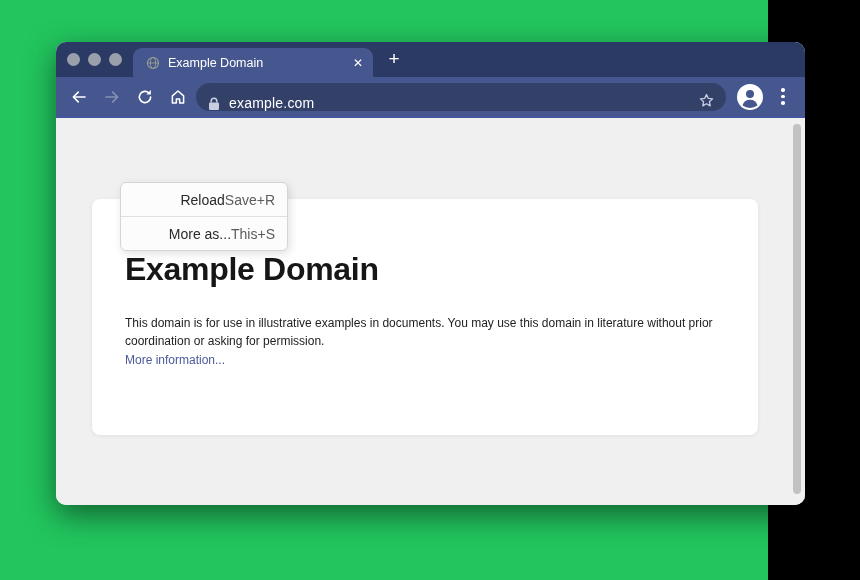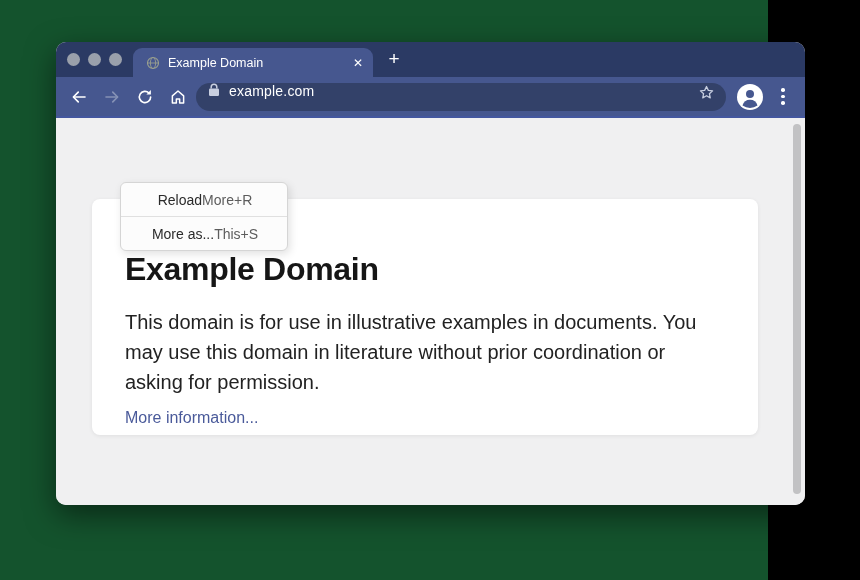--- a/index.html
+++ b/index.html
@@ -1,18 +1,18 @@
 <!DOCTYPE html>
 <html><head>
 <meta charset="utf-8">
 <style>
   * { margin:0; padding:0; box-sizing:border-box; }
   html,body { width:860px; height:580px; background:#000; overflow:hidden;
               font-family:"Liberation Sans", sans-serif; }
-  .stage { position:relative; width:768px; height:580px; background:#14532d; }
+  .stage { position:relative; width:768px; height:580px; background:#22c55e; }
 
   .window { position:absolute; left:56px; top:42px; width:749px; height:463px;
             border-radius:10px; overflow:hidden; background:#f0f0f1;
             box-shadow:0 10px 30px rgba(0,0,0,.5); }
 
   
   .titlebar { position:absolute; left:0; top:0; width:100%; height:35px; background:#2b3a64; }
   .traffic-lights { position:absolute; left:11px; top:11px; display:flex; gap:8px; }
   .tl { width:13px; height:13px; border-radius:50%; background:#9aa0ab; }
 
@@ -26,44 +26,44 @@
              color:#fff; font-size:19px; font-weight:300; text-align:center; line-height:24px; }
 
   
   .toolbar { position:absolute; left:0; top:35px; width:100%; height:41px; background:#46578f;
              border-bottom:2px solid #44579f;
              display:flex; align-items:center; padding-left:13px; }
   .tool-icon { width:20px; height:20px; flex:none; display:flex; align-items:center;
                justify-content:center; }
   .tool-icon + .tool-icon { margin-left:13px; }
   .urlbar { margin-left:8px; width:530px; height:28px; background:#334169; border-radius:14px;
-            display:flex; align-items:flex-start; padding:0 10px 0 12px; flex:none; }
+            display:flex; align-items:flex-end; padding:0 10px 0 12px; flex:none; }
   .url-text { color:#fff; font-size:14px; margin-left:9px; letter-spacing:.2px; }
   .star-box { margin-left:auto; width:20px; height:20px; display:flex; align-items:center;
               justify-content:center; }
   .avatar { margin-left:11px; width:26px; height:26px; flex:none; }
   .dots-box { margin-left:11px; width:18px; height:22px; display:flex; flex-direction:column;
               align-items:center; justify-content:center; gap:3px; }
   .dot { width:3.5px; height:3.5px; border-radius:50%; background:#fff; }
 
   
   .content { position:absolute; left:0; top:76px; width:100%; height:387px; background:#f0f0f1; }
 
   .card { position:absolute; left:36px; top:81px; width:666px; height:236px; background:#fff;
           border-radius:8px; box-shadow:0 1px 4px rgba(0,0,0,.07); padding:52px 33px 0 33px; }
   .card h1 { font-size:32px; font-weight:bold; color:#161616; letter-spacing:-.3px; }
-  .card p  { margin-top:19px; font-size:20px; line-height:1.5; color:#222; max-width:588px; }
-  .card a  { display:inline-block; margin-top:12px; font-size:16px; color:#4a5a9a;
+  .card p  { margin-top:26px; font-size:12px; line-height:1.5; color:#222; max-width:588px; }
+  .card a  { display:inline-block; font-size:12px; color:#4a5a9a;
              text-decoration:none; }
 
   .context-menu { position:absolute; left:64px; top:64px; width:168px; background:#fcfcfc;
                   border:1px solid #d5d5d5; border-radius:6px;
                   box-shadow:2px 3px 8px rgba(0,0,0,.12); overflow:hidden; }
-  .menu-item { height:33px; display:flex; align-items:center; justify-content:center;
-               padding:0 23px 0 25px; }
+  .menu-item { height:33px; display:flex; align-items:center; justify-content:flex-end;
+               padding:0 12px 0 25px; }
   .menu-item .label { font-size:14px; color:#2a2a2a; }
   .menu-item .shortcut { font-size:14px; color:#5c5c5c; }
   .menu-sep { height:1px; background:#e0e0e0; }
 
   .scrollbar-thumb { position:absolute; right:4px; top:6px; width:8px; height:370px;
                      background:#c2c2c4; border-radius:4px; }
 
   svg { display:block; }
 </style>
 </head>
@@ -153,21 +153,21 @@
 
       <div class="card">
         <h1>Example Domain</h1>
         <p>This domain is for use in illustrative examples in documents. You may use this domain in literature without prior coordination or asking for permission.</p>
         <a href="#">More information...</a>
       </div>
 
       <div class="context-menu">
         <div class="menu-item">
           <span class="label">Reload</span>
-          <span class="shortcut">More+R</span>
+          <span class="shortcut">Save+R</span>
         </div>
         <div class="menu-sep"></div>
         <div class="menu-item">
           <span class="label">More as...</span>
           <span class="shortcut">This+S</span>
         </div>
       </div>
 
       <div class="scrollbar-thumb"></div>
     </div>

